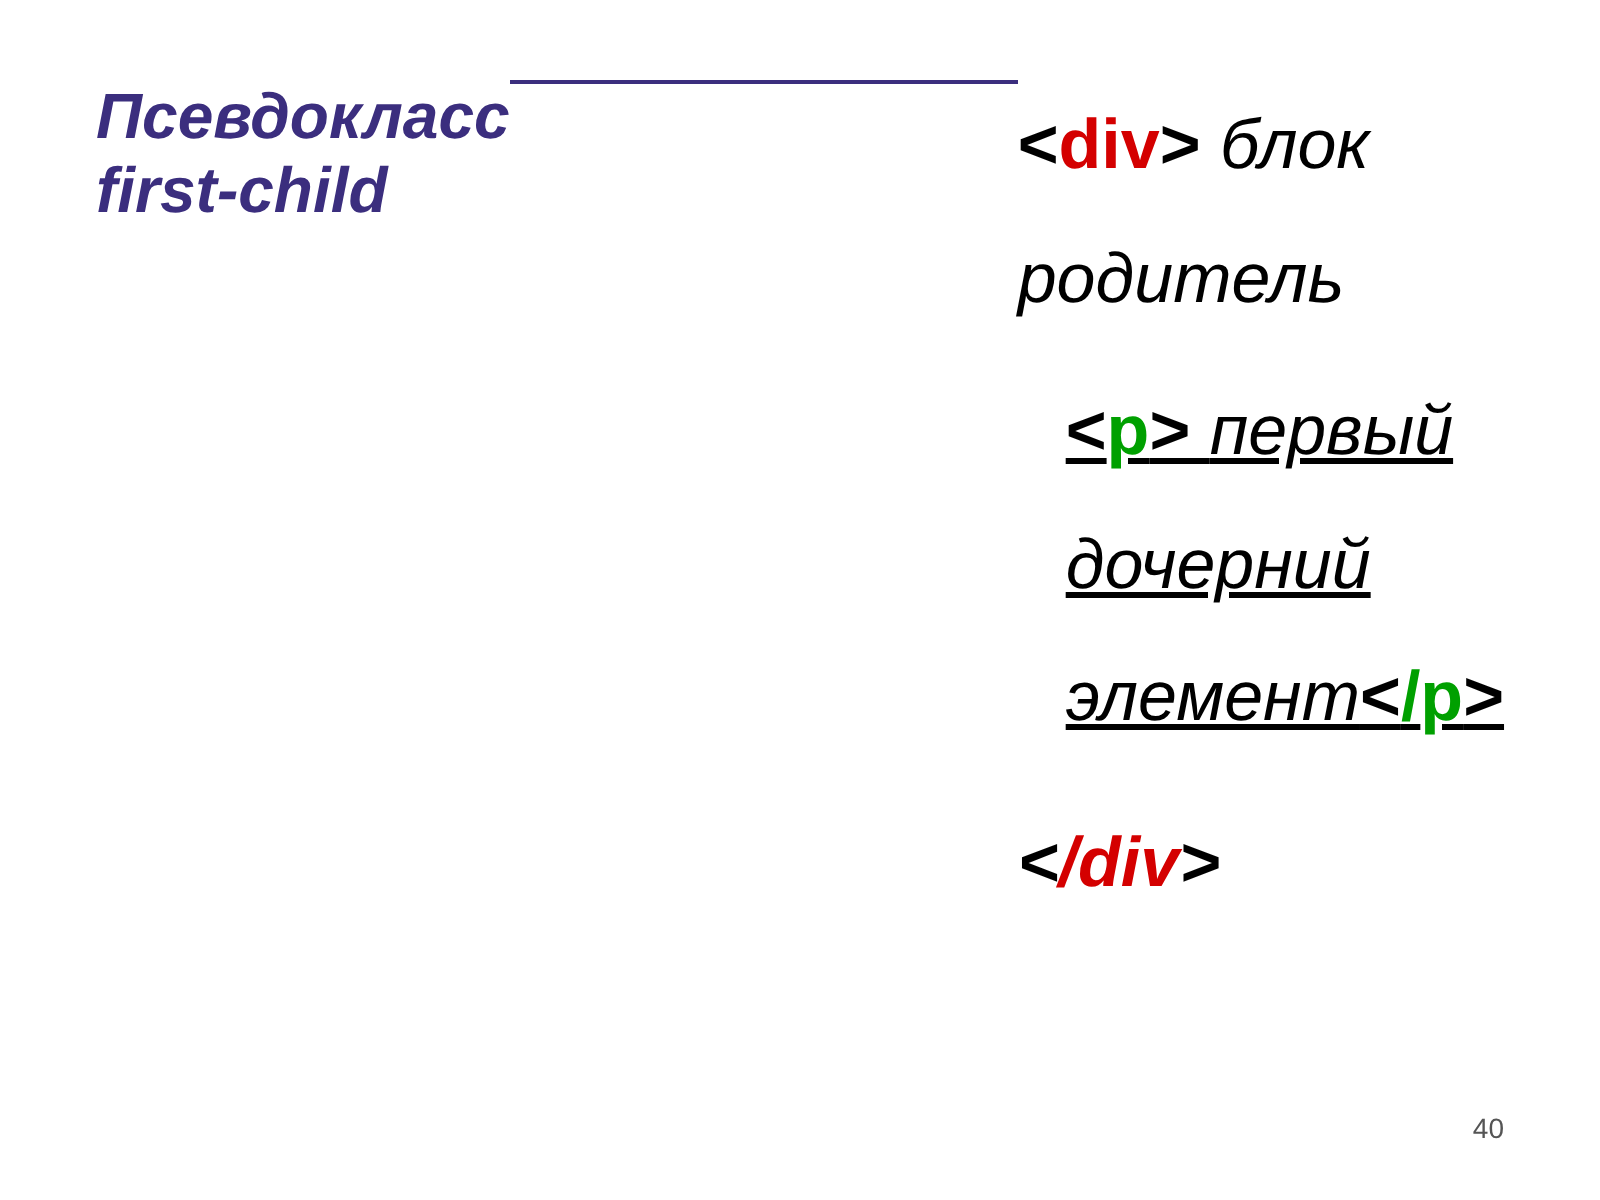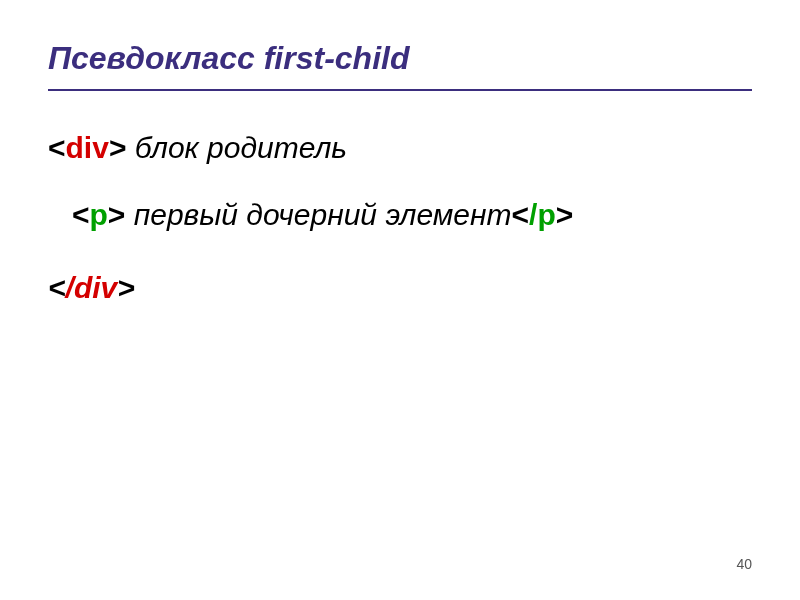--- a/index.html
+++ b/index.html
@@ -13,45 +13,46 @@
       background: #ffffff;
       font-family: Arial, sans-serif;
       position: relative;
       overflow: hidden;
     }
     .slide {
       width: 100%;
       height: 100%;
       padding: 40px 48px;
       display: flex;
-      flex-direction: column;
+      flex-direction: row;
     }
     .title {
       font-size: 32px;
       font-weight: bold;
       font-style: italic;
       color: #3b2e7e;
       margin-bottom: 12px;
     }
     .underline {
       height: 2px;
       background: #3b2e7e;
       margin-bottom: 28px;
       width: 100%;
     }
     .content {
-      font-size: 30px;
+      font-size: 35px;
       line-height: 1.9;
     }
     .line1 {
       margin-bottom: 10px;
     }
     .line2, .line3 {
       padding-left: 24px;
       margin-bottom: 10px;
+      text-decoration: underline;
     }
     .line4 {
       margin-top: 16px;
       font-style: italic;
     }
     .angle {
       font-weight: bold;
       color: #000000;
     }
     .tag-div {

